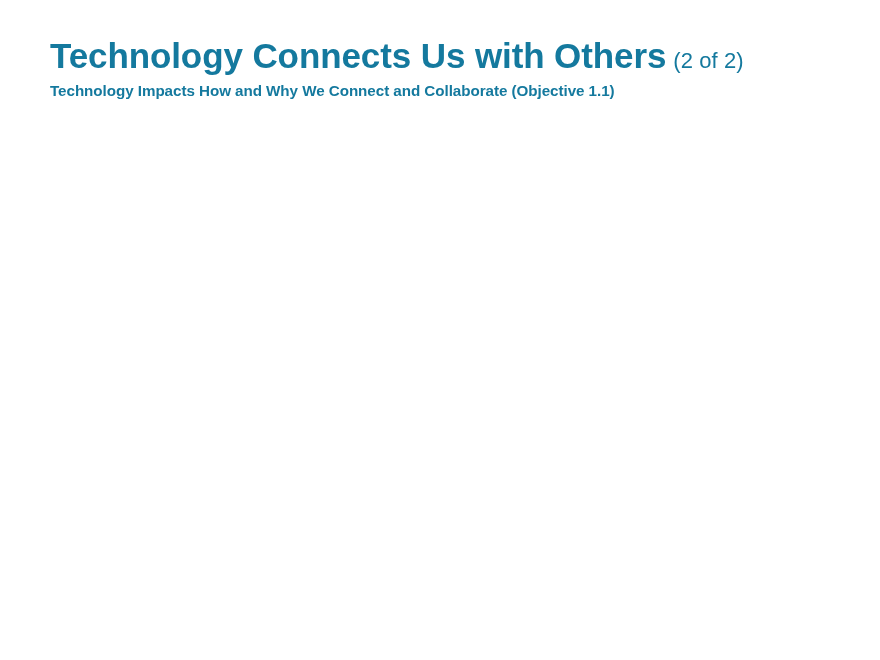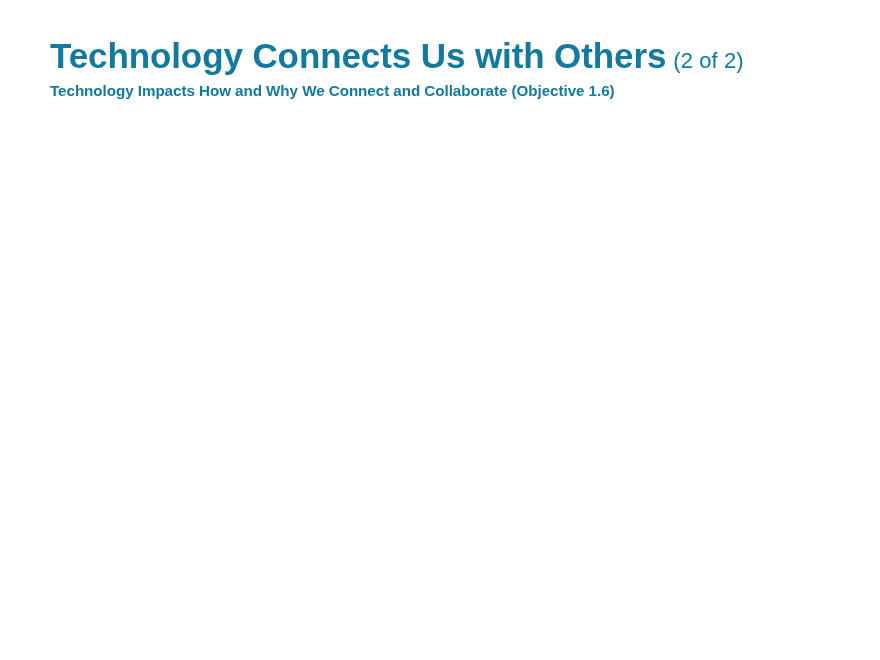--- a/index.html
+++ b/index.html
@@ -124,17 +124,17 @@
 </style>
 </head>
 <body>
 
 <div class="slide">
 
   <div class="title-block">
     <h1 class="title-line">
       <span class="title-main">Technology Connects Us with Others</span><span class="title-suffix">(2 of 2)</span>
     </h1>
-    <h2 class="subtitle">Technology Impacts How and Why We Connect and Collaborate (Objective 1.6)</h2>
+    <h2 class="subtitle">Technology Impacts How and Why We Connect and Collaborate (Objective 1.1)</h2>
   </div>
 
 
 </div>
 
 </body></html>

